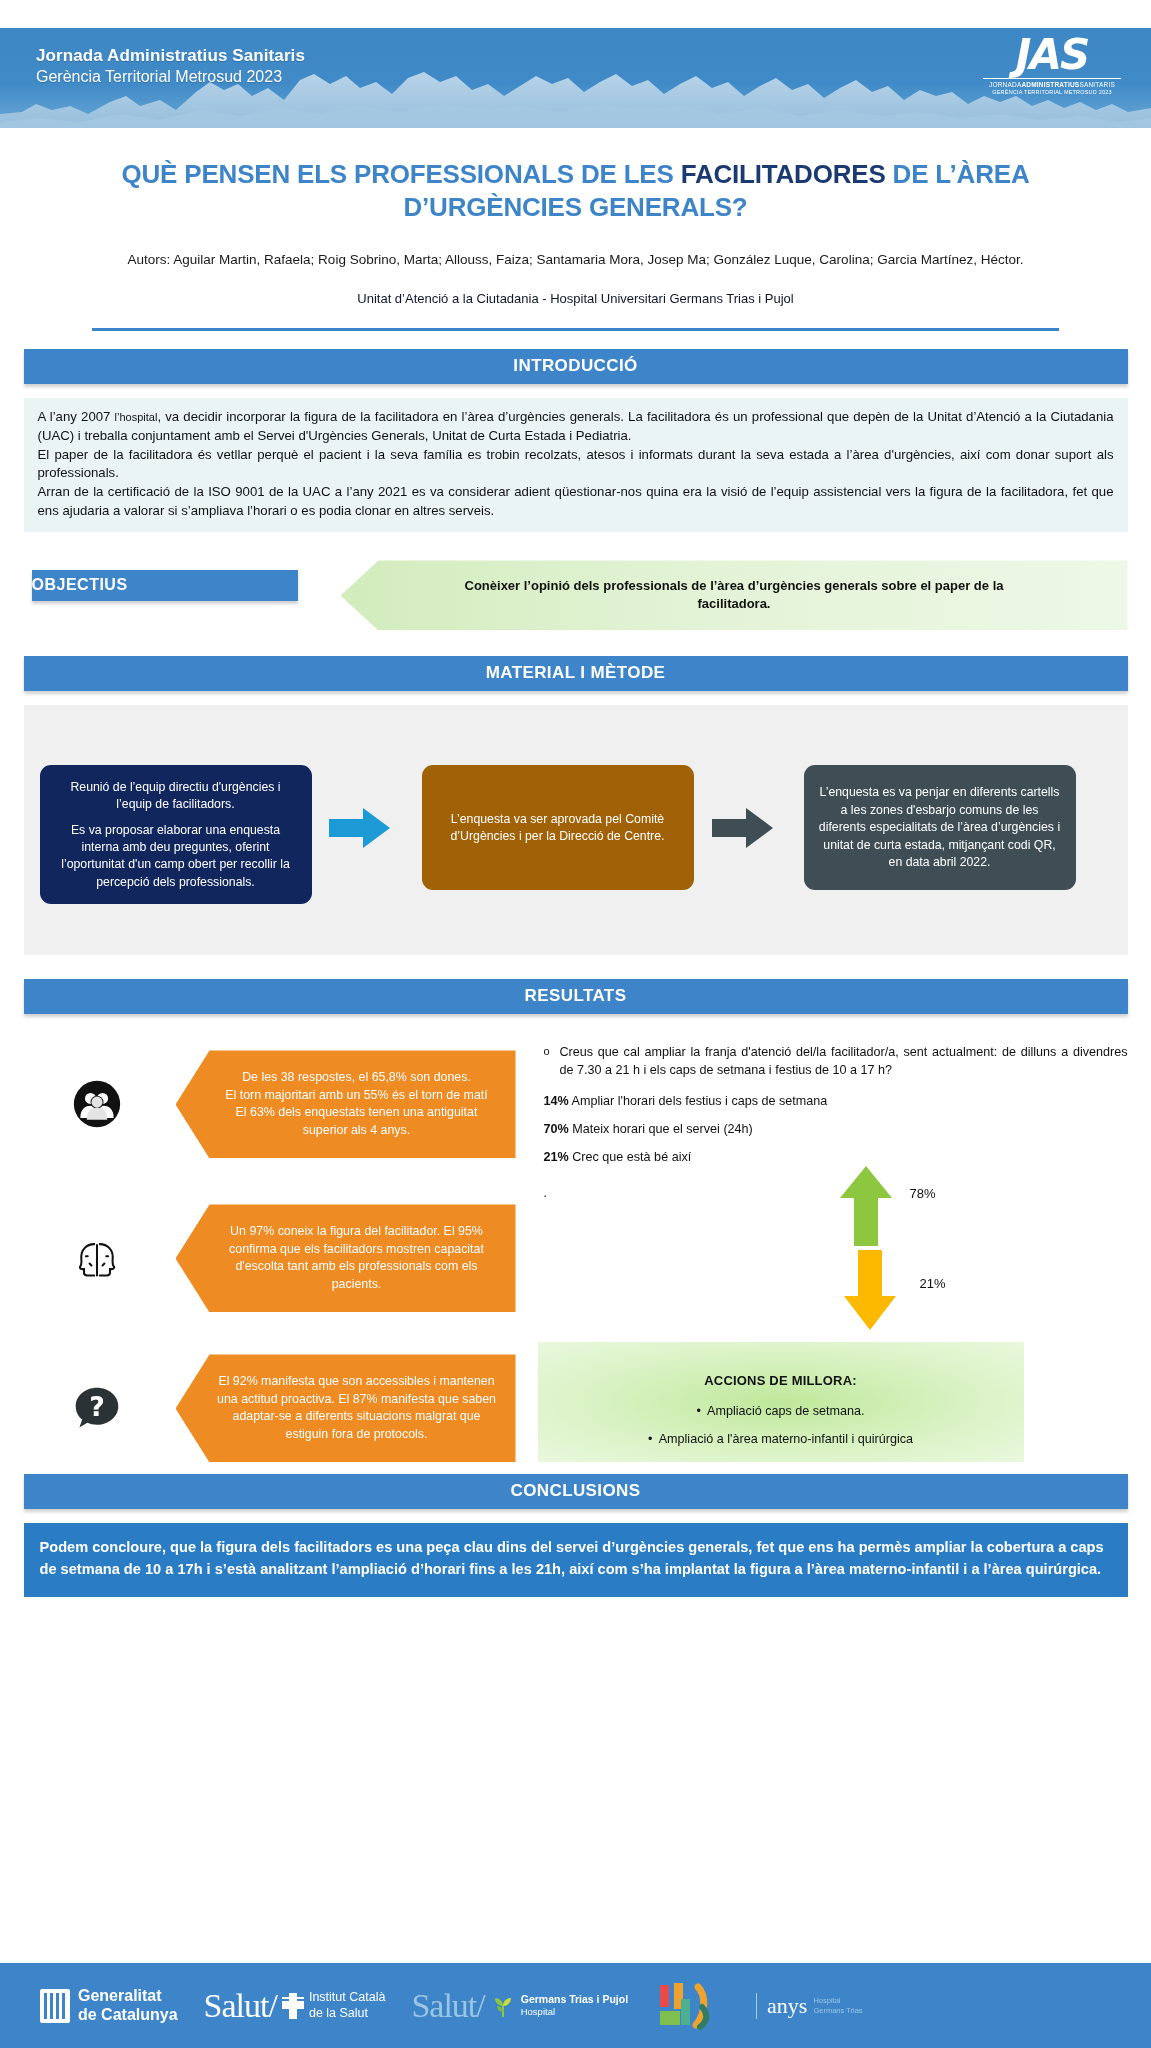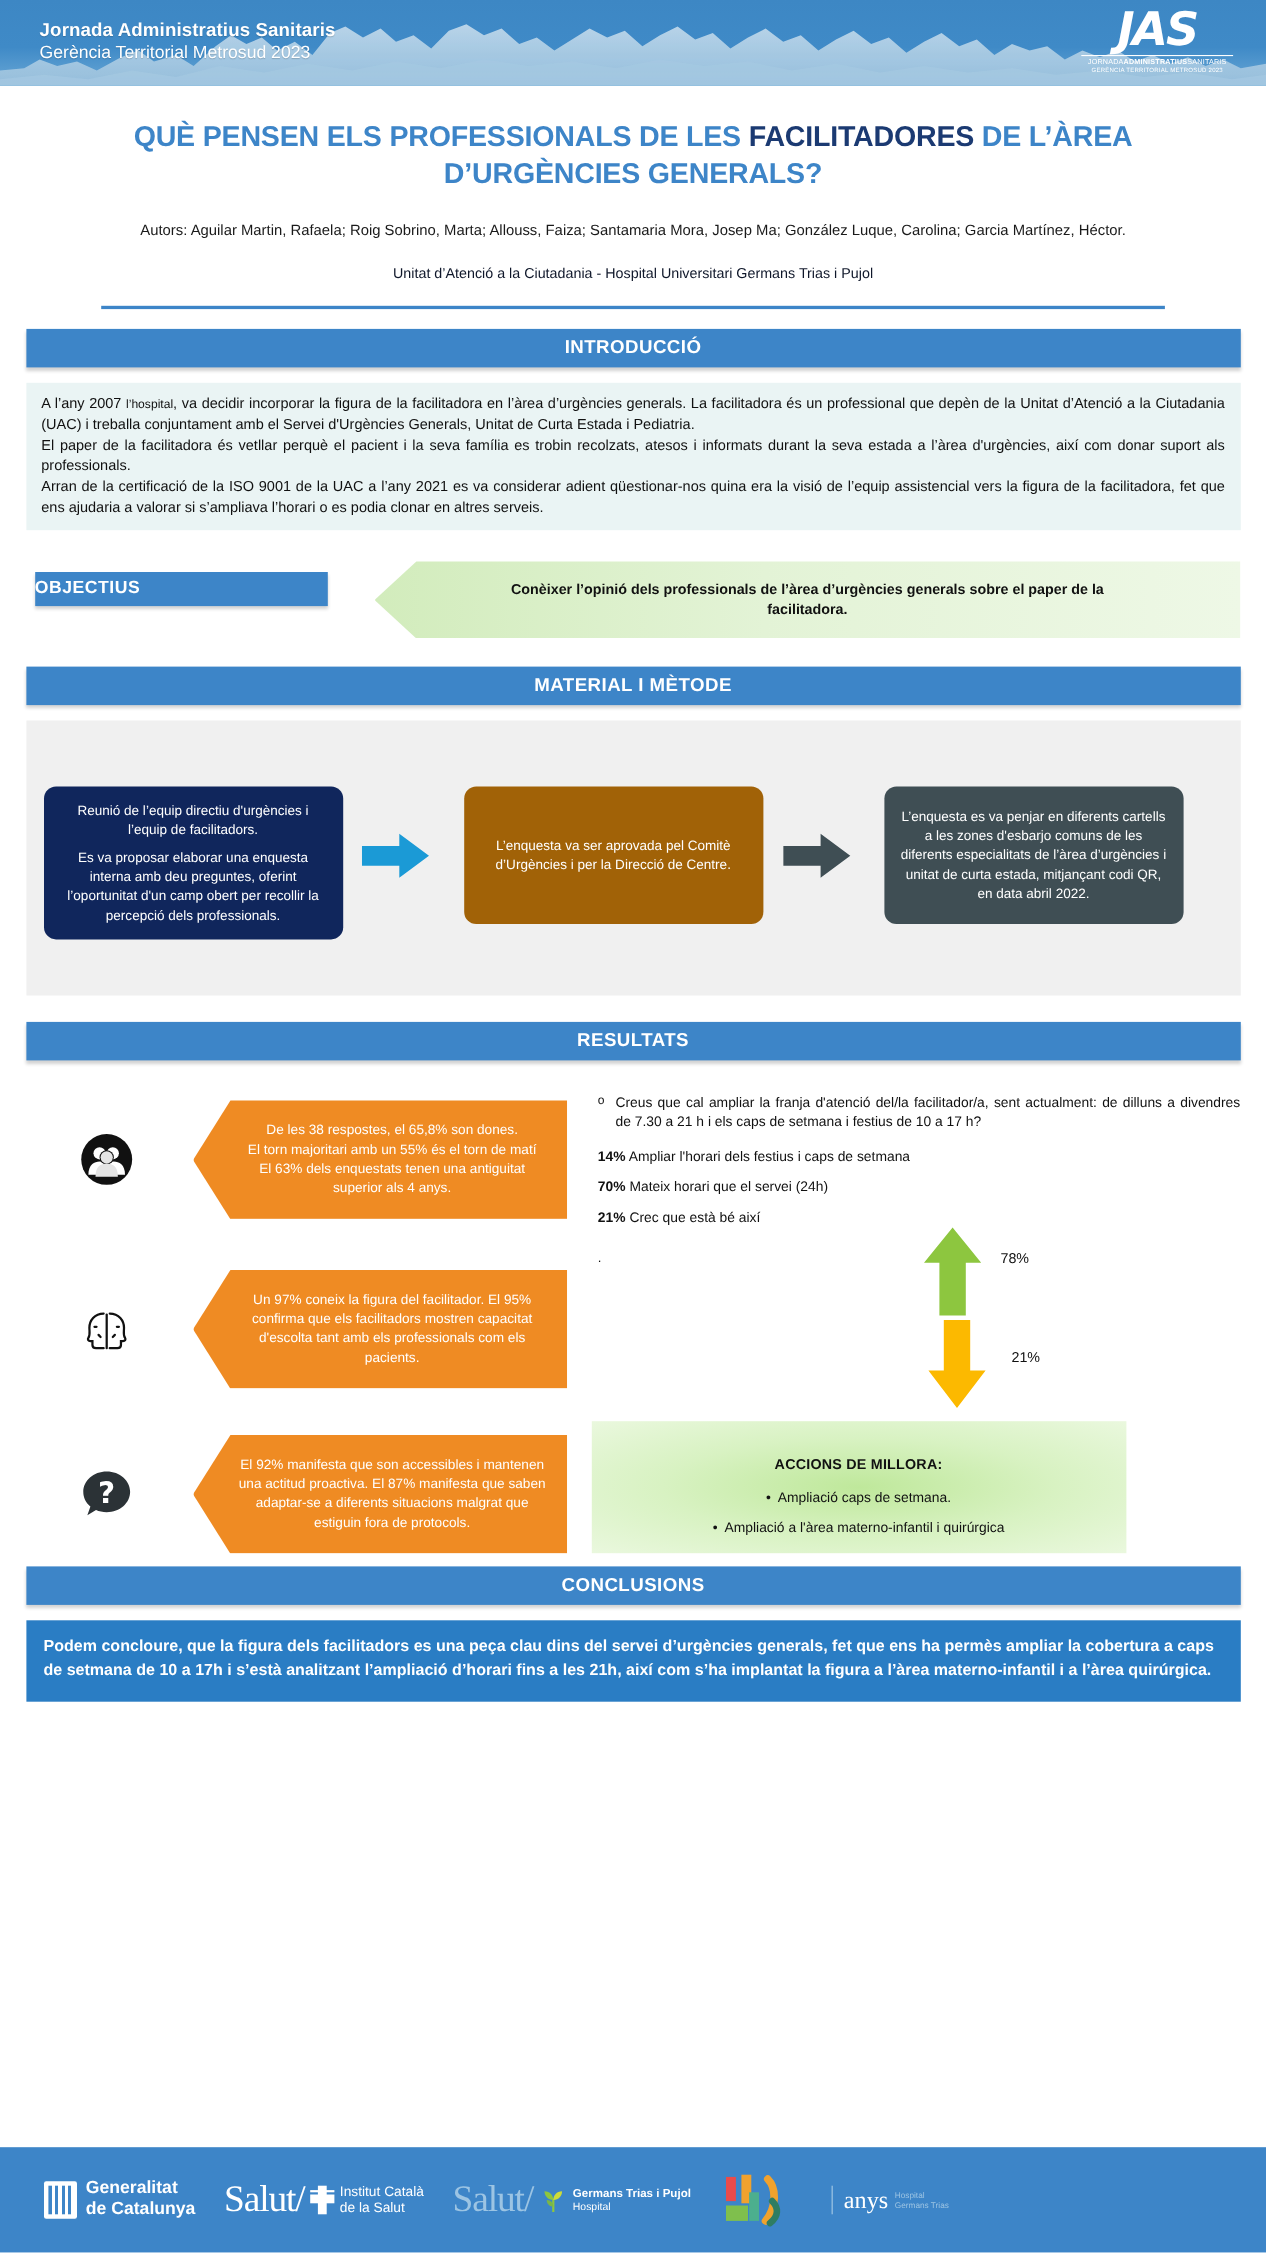--- a/index.html
+++ b/index.html
@@ -14,23 +14,24 @@
     width: 1151px;
     height: 2048px;
     background: #ffffff;
     overflow: hidden;
   }
 
   
   .banner {
     position: relative;
     width: 1151px;
-    height: 78px;
+    height: 100px;
     background: linear-gradient(180deg, #3d87c4 0%, #3f8ac7 55%, #6aa8d6 100%);
     overflow: hidden;
+    margin-top: 28px;
   }
   .banner-rocks {
     position: absolute;
     left: 0; right: 0; bottom: 0;
     height: 62px;
     opacity: .85;
   }
   .banner-title {
     position: absolute;
     left: 36px;
@@ -310,21 +311,21 @@
     font-weight: bold;
     line-height: 1.48;
     padding: 14px 16px 16px;
   }
 
   
   .footer {
     position: absolute;
     left: 0; bottom: 0;
     width: 1151px;
-    height: 96px;
+    height: 85px;
     background: #3d85c8;
     display: flex;
     align-items: center;
     padding: 0 40px;
     gap: 26px;
   }
   .logo-gencat { display: flex; align-items: center; gap: 8px; }
   .gencat-mark {
     width: 30px; height: 34px;
     background: #fff;

